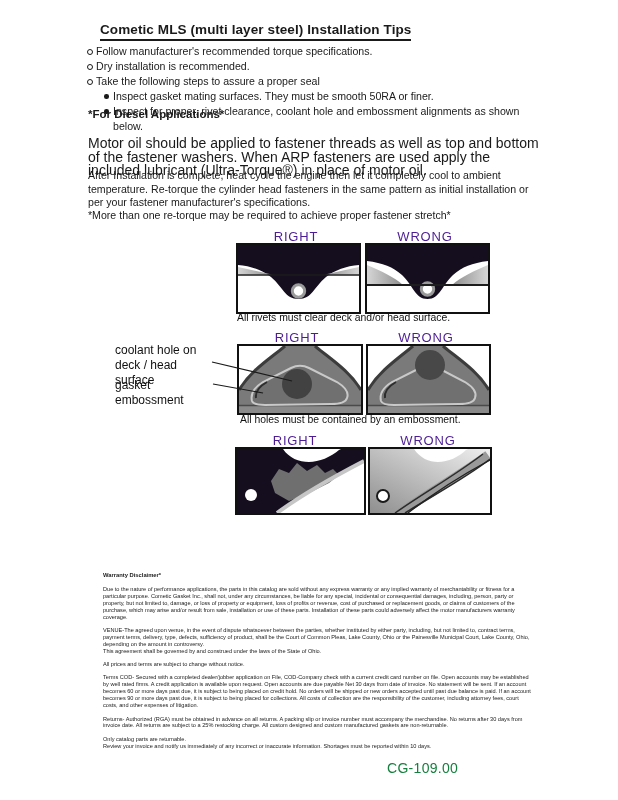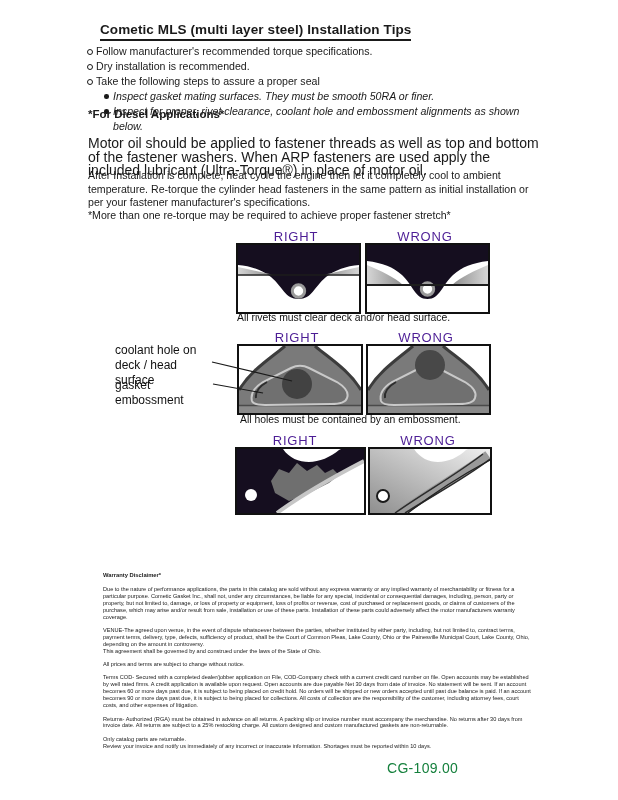--- a/index.html
+++ b/index.html
@@ -8,21 +8,21 @@
 
   
   .doc-title{position:absolute;left:100px;top:22px;font-size:13.5px;font-weight:bold;
              border-bottom:2px solid #1a1a1a;padding-bottom:2px;letter-spacing:.1px;}
 
   
   .tips{position:absolute;left:87px;top:44px;width:460px;font-size:10.6px;line-height:15px;}
   .tip-row{display:flex;}
   .tip-row .marker{width:9px;flex:0 0 9px;position:relative;}
   .tip-row .marker .circ{position:absolute;left:0;top:4.5px;width:4px;height:4px;border:1px solid #1a1a1a;border-radius:50%;}
-  .sub{margin-left:17px;font-style:italic;}
+  .sub{margin-left:17px;}
   .sub .marker .dot{position:absolute;left:0;top:5px;width:4.5px;height:4.5px;background:#1a1a1a;border-radius:50%;}
 
   
   .diesel-head{position:absolute;left:88px;top:108px;font-size:11.5px;font-weight:bold;}
   .diesel-p1{position:absolute;left:88px;top:137px;width:452px;font-size:14px;line-height:13.5px;}
   .diesel-p2{position:absolute;left:88px;top:169px;width:452px;font-size:10.6px;line-height:13.5px;}
   .diesel-note{position:absolute;left:88px;top:209px;width:452px;font-size:10.6px;}
 
   
   .rw-label{position:absolute;width:120px;text-align:center;font-size:13px;letter-spacing:.8px;color:#4c1d95;}

